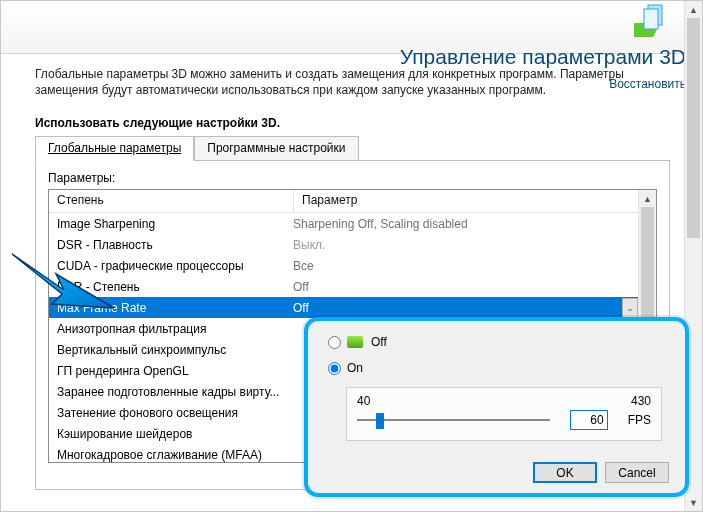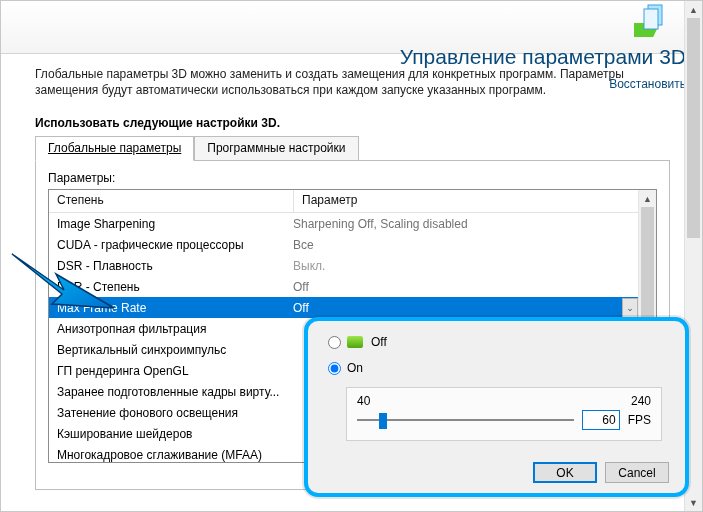--- a/index.html
+++ b/index.html
@@ -236,21 +236,21 @@
     margin-left: 18px;
     padding: 6px 10px 10px 10px;
     width: 316px;
     box-sizing: border-box;
   }
   .slider-limits {
     display: flex; justify-content: space-between;
     font-size: 12px; color: #000;
   }
   .slider-row {
-    display: flex; align-items: center; gap: 8px; margin-top: 2px;
+    display: flex; align-items: center; gap: 20px; margin-top: 2px;
   }
   .slider-track {
     position: relative;
     flex: 1;
     height: 16px;
   }
   .slider-track .track {
     position: absolute; left: 0; right: 0; top: 7px;
     height: 2px; background: #888;
   }
@@ -329,27 +329,27 @@
         <div class="params-box">
           <div class="params-head">
             <div class="col func">Степень</div>
             <div class="col val">Параметр</div>
           </div>
           <div class="params-rows" id="params-rows">
               <div class="row">
                 <div class="c1">Image Sharpening</div>
                 <div class="c2">Sharpening Off, Scaling disabled</div>
               </div>
-              <div class="row">
-                <div class="c1">CUDA - графические процессоры</div>
-                <div class="c2">Все</div>
-              </div>
               <div class="row dim">
                 <div class="c1">DSR - Плавность</div>
                 <div class="c2">Выкл.</div>
+              </div>
+              <div class="row">
+                <div class="c1">CUDA - графические процессоры</div>
+                <div class="c2">Все</div>
               </div>
               <div class="row">
                 <div class="c1">DSR - Степень</div>
                 <div class="c2">Off</div>
               </div>
               <div class="row selected" style="position: relative;">
                 <div class="c1">Max Frame Rate</div>
                 <div class="c2">Off</div>
                 <div class="dd">⌄</div>
               </div>
@@ -409,21 +409,21 @@
       <span class="nv-chip"></span>
       <span>Off</span>
     </label>
     <label class="radio-row">
       <input type="radio" name="mfr" checked="" style="">
       <span>On</span>
     </label>
     <div class="slider-area">
       <div class="slider-limits">
         <span>40</span>
-        <span>240</span>
+        <span>430</span>
       </div>
       <div class="slider-row">
         <div class="slider-track">
           <div class="track"></div>
           <div class="thumb"></div>
         </div>
         <input class="fps-input" value="60" style="">
         <span class="fps-label">FPS</span>
       </div>
     </div>

